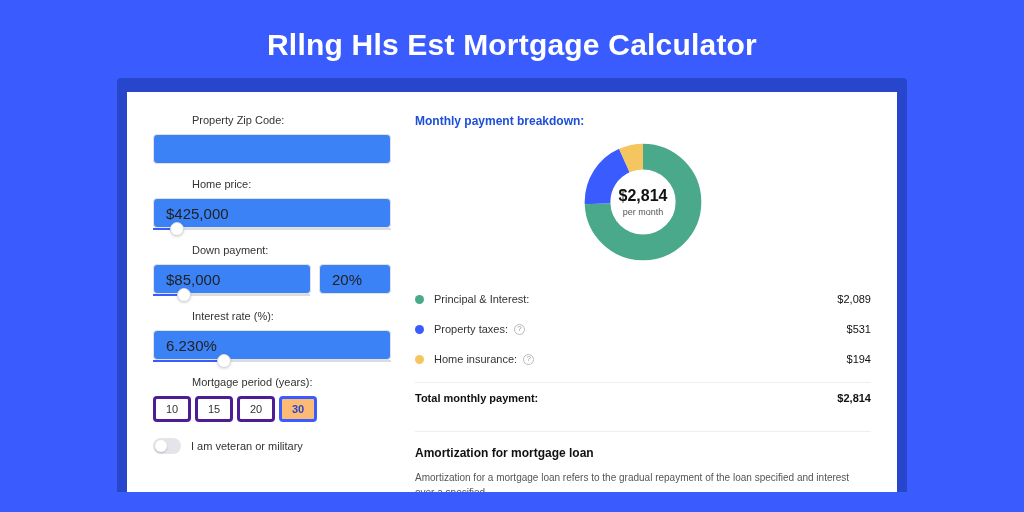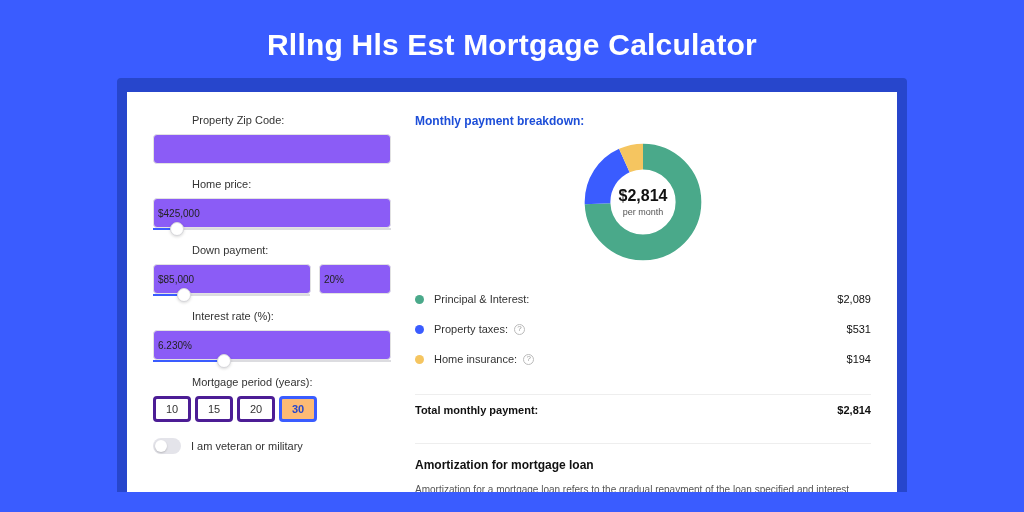--- a/index.html
+++ b/index.html
@@ -32,24 +32,24 @@
     overflow: hidden;
   }
   .left { width: 238px; flex-shrink: 0; }
   .right { flex: 1; min-width: 0; }
   .field-label { font-size: 11px; color: #333; margin-bottom: 8px; padding-left: 39px; }
   .text-input {
     width: 100%;
     height: 30px;
     border: 1px solid #e2e2e2;
     border-radius: 4px;
-    padding: 0 4px;
-    font-size: 10px;
+    padding: 0 12px;
+    font-size: 15px;
     color: #222;
-    background: #8b5cf6;
+    background: #3b82f6;
   }
   .field-group { margin-bottom: 14px; }
   .slider-track {
     position: relative;
     height: 2px;
     background: #dcdce0;
     margin-top: 0;
   }
   .slider-fill {
     position: absolute;
@@ -122,21 +122,21 @@
 
   .legend-row {
     display: flex; align-items: center;
     font-size: 11px; color: #333;
     padding: 9px 0;
   }
   .legend-row.total {
     border-top: 1px solid #eee;
     font-weight: 700;
     color: #111;
-    margin-top: 20px;
+    margin-top: 8px;
   }
   .legend-dot {
     width: 9px; height: 9px; border-radius: 50%;
     margin-right: 10px; flex-shrink: 0;
   }
   .legend-label { flex: 1; display: flex; align-items: center; gap: 6px; }
   .legend-value { color: #111; }
   .info-icon {
     width: 11px; height: 11px; border-radius: 50%;
     border: 1px solid #bbb;

